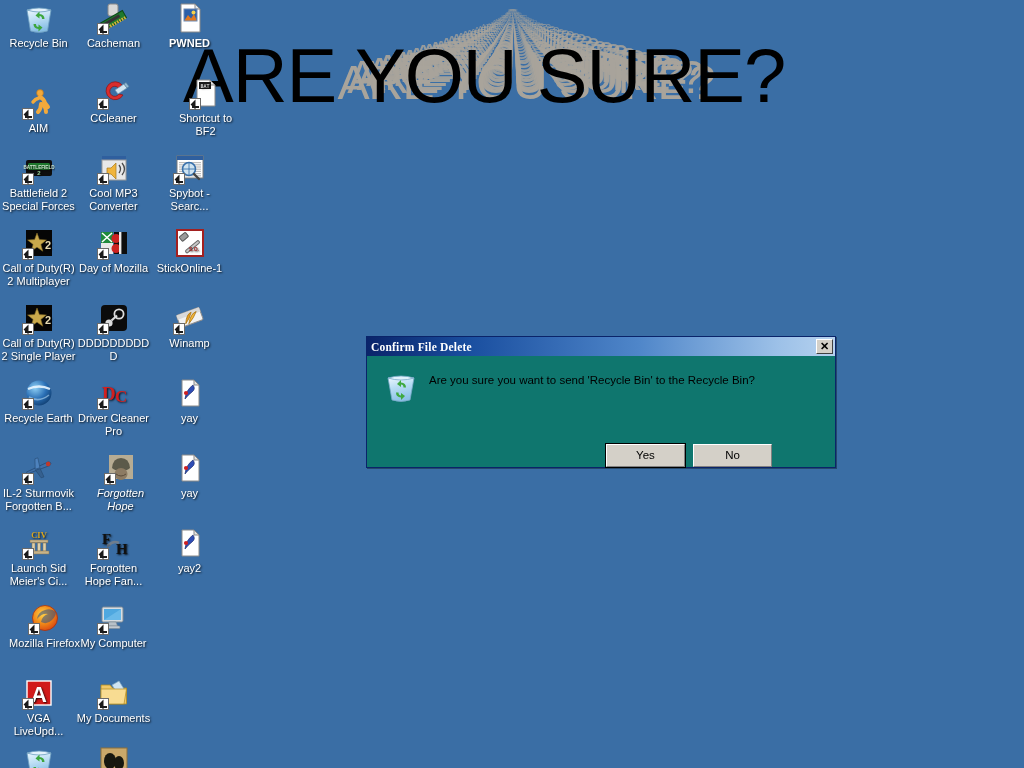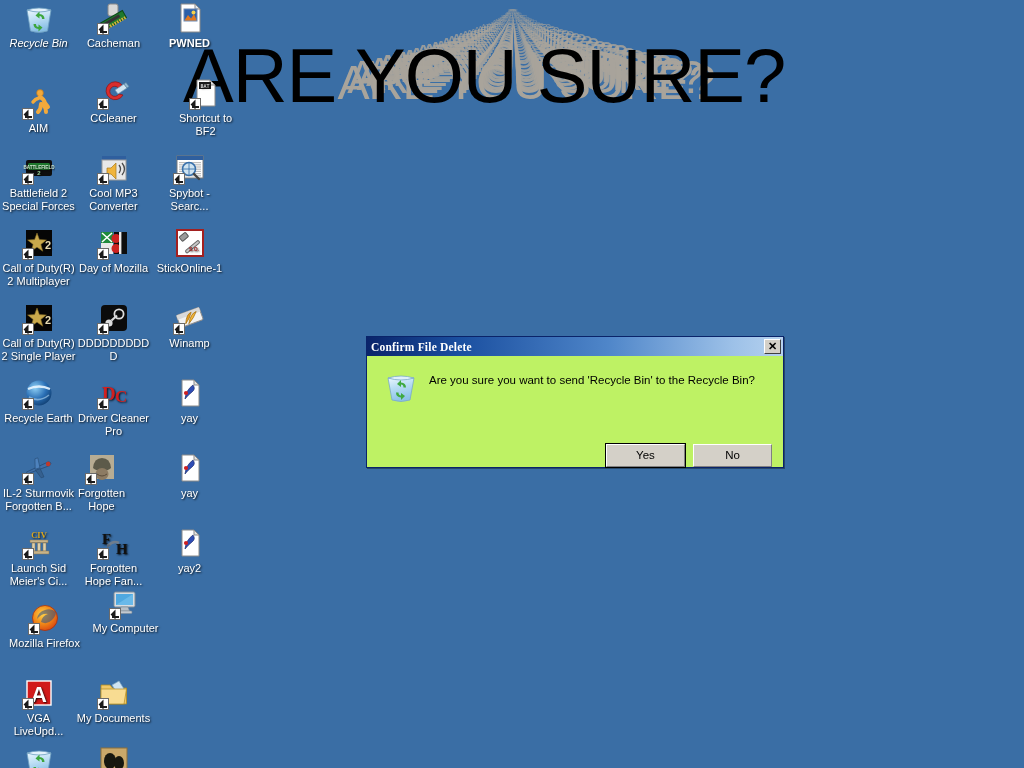--- a/index.html
+++ b/index.html
@@ -79,22 +79,22 @@
   }
   .shortcut .arr {
     position:absolute; left:2px; top:7px;
     width:7px; height:1.5px; background:#1a1a1a;
   }
 
   
   #dialog {
     position:absolute;
     left:366px; top:336px;
-    width:418px; height:132px;
-    background:#bef264;
+    width:470px; height:132px;
+    background:#0f766e;
     border:1px solid #0a246a;
     box-shadow:1px 1px 0 rgba(0,0,0,.35);
   }
   #titlebar {
     height:19px;
     background:linear-gradient(to right,#0a246a 0%,#1a4fa0 22%,#4f86c9 58%,#9dc1e8 88%,#b6d2ef 100%);
     display:flex; align-items:center;
     padding:0 2px 0 4px;
   }
   #titlebar .title {
@@ -207,21 +207,21 @@
       <div class="trail" style="font-size: 38.3113px; top: 47.2671px; margin-left: 11.4074px; opacity: 0.93; color: rgb(169, 164, 155);">ARE YOU SURE?</div>
       <div class="trail" style="font-size: 40.6462px; top: 48.9091px; margin-left: 12.0284px; opacity: 0.95; color: rgb(169, 164, 155);">ARE YOU SURE?</div>
       <div class="trail" style="font-size: 43.0718px; top: 50.5788px; margin-left: 12.6675px; opacity: 0.96; color: rgb(169, 164, 155);">ARE YOU SURE?</div>
       <div class="trail" style="font-size: 45.5893px; top: 52.2758px; margin-left: 13.3247px; opacity: 0.98; color: rgb(169, 164, 155);">ARE YOU SURE?</div>
       <div class="trail" style="font-size: 48.2px; top: 54px; margin-left: 14px; opacity: 1; color: rgb(169, 164, 155);">ARE YOU SURE?</div>
     </div>
 
   <div id="bigtext">ARE YOU SURE?</div>
 
   <div id="icon-layer">
-      <div class="icon" style="left: 1px; top: 2px; font-style: italic;">
+      <div class="icon" style="left: 1px; top: 2px;">
         <span class="glyph">
           <svg viewBox="0 0 32 32">
             <defs>
               <linearGradient id="rb" x1="0" y1="0" x2=".3" y2="1">
                 <stop offset="0" stop-color="#eaf6fd"></stop>
                 <stop offset=".45" stop-color="#bfe0f5"></stop>
                 <stop offset="1" stop-color="#86bde4"></stop>
               </linearGradient>
             </defs>
             <path d="M4 8 L28 8 L24.5 29 Q16 32 7.5 29 Z" fill="url(#rb)" stroke="#6f9fc0" stroke-width=".8"></path>
@@ -503,21 +503,21 @@
               <path d="M12 17 l3 9 l3 0 l-1 -9 z" fill="#35608f" stroke="#23456b" stroke-width=".5"></path>
               <circle cx="26" cy="15" r="2.3" fill="#c0392b"></circle>
             </g>
           </svg>
           <span class="shortcut">
             <span class="arr"></span>
           </span>
         </span>
         <span class="lbl">IL-2 Sturmovik Forgotten B...</span>
       </div>
-      <div class="icon" style="left: 64px; top: 452px;">
+      <div class="icon" style="left: 83px; top: 452px; font-style: italic;">
         <span class="glyph">
           <svg viewBox="0 0 32 32">
             <rect x="4" y="3" width="24" height="24" fill="#b7ac93"></rect>
             <path d="M7 16 q1 -10 9 -10 q8 0 9 10 q-3 3 -9 3 q-6 0 -9 -3 z" fill="#5c5a4a"></path>
             <ellipse cx="16" cy="22" rx="6.5" ry="6" fill="#8c7b63"></ellipse>
             <path d="M11 22 q5 4 10 0" stroke="#5a4c3a" stroke-width="1" fill="none"></path>
           </svg>
           <span class="shortcut">
             <span class="arr"></span>
           </span>
@@ -591,21 +591,21 @@
             <circle cx="16" cy="16" r="12.5" fill="url(#ff)"></circle>
             <path d="M27 10 q-5 -4 -11 -2 q-7 2 -8 9 q5 -6 11 -5 q-6 2 -7 8 q6 3 11 -2 q4 -4 4 -8 z" fill="#2a4d86" opacity=".55"></path>
             <circle cx="16" cy="16" r="12.5" fill="none" stroke="#a8300c" stroke-width=".8"></circle>
           </svg>
           <span class="shortcut">
             <span class="arr"></span>
           </span>
         </span>
         <span class="lbl">Mozilla Firefox</span>
       </div>
-      <div class="icon" style="left: 76px; top: 587px; margin-left: 12px;">
+      <div class="icon" style="left: 76px; top: 602px;">
         <span class="glyph">
           <svg viewBox="0 0 32 32">
             <rect x="4" y="5" width="21" height="15" rx="1.5" fill="#d8dde2" stroke="#7d8a94"></rect>
             <rect x="6" y="7" width="17" height="11" fill="#4fa8e0"></rect>
             <path d="M6 18 l17 -11 v11 z" fill="#7cc4ee" opacity=".6"></path>
             <path d="M11 20 h7 l1.5 4 h-10 z" fill="#b7c0c8" stroke="#7d8a94" stroke-width=".6"></path>
             <rect x="8" y="24" width="14" height="2.4" rx="1" fill="#c8ced4" stroke="#7d8a94" stroke-width=".6"></rect>
           </svg>
           <span class="shortcut">
             <span class="arr"></span>

